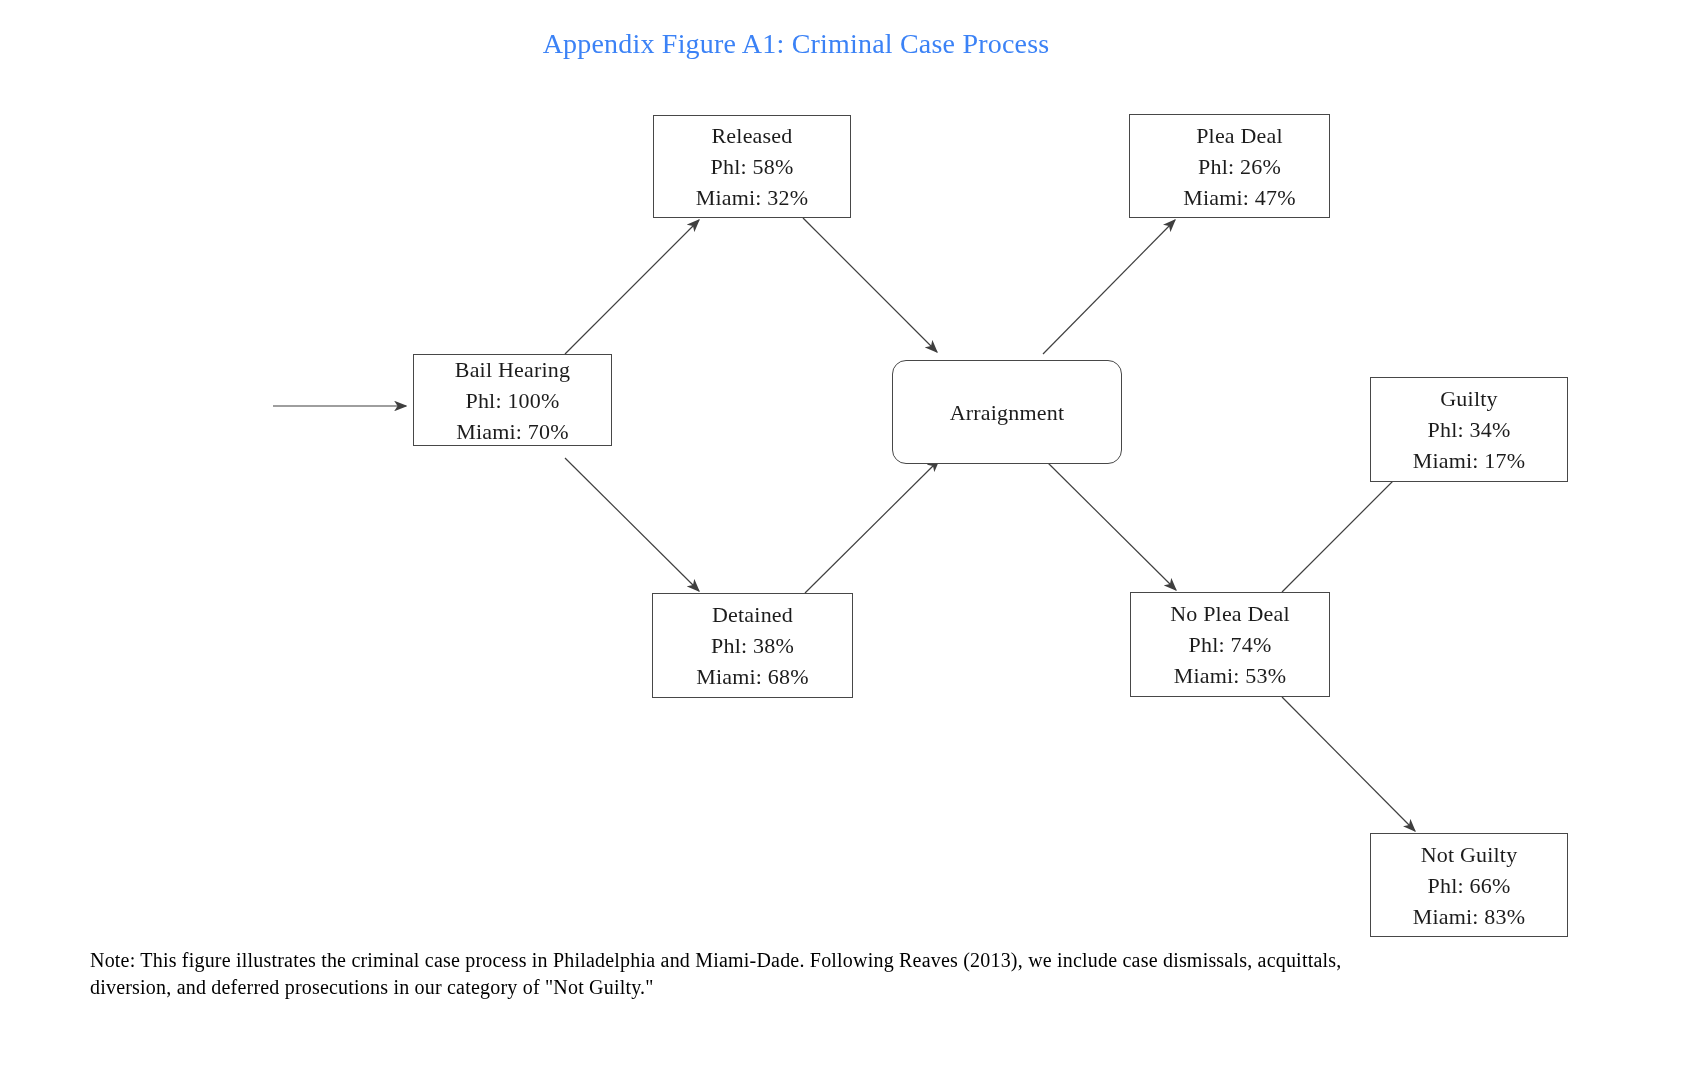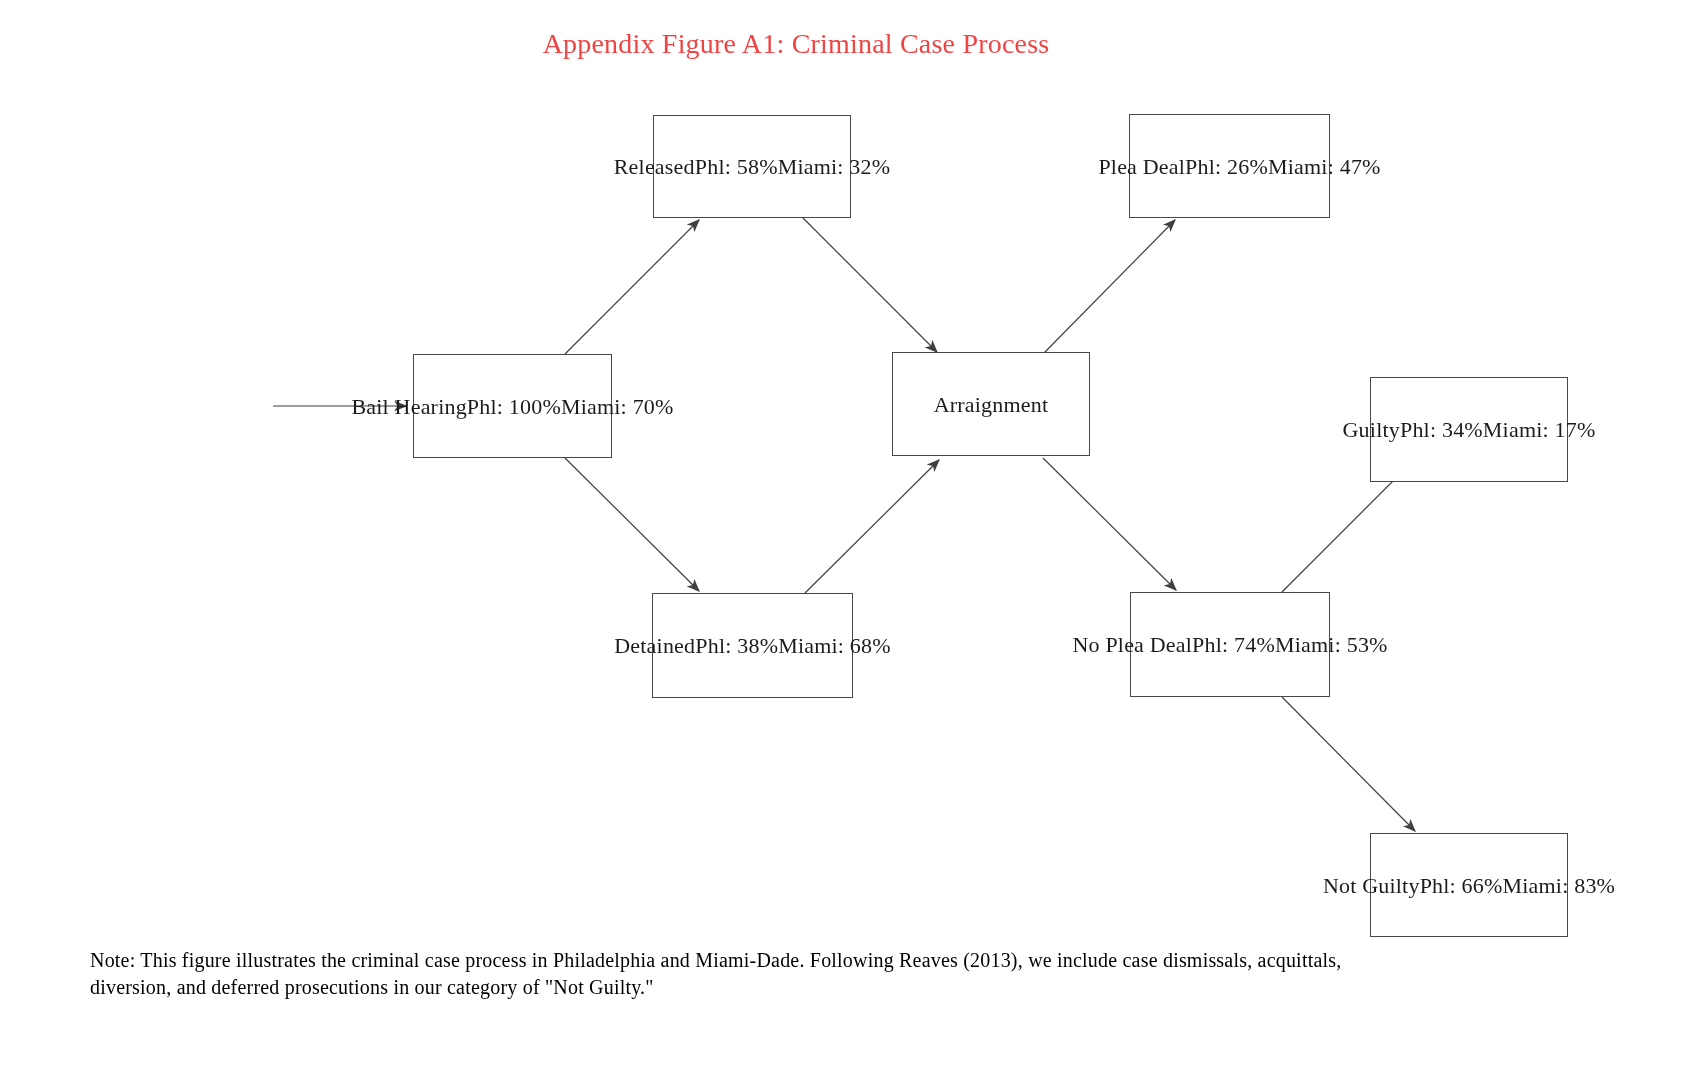--- a/index.html
+++ b/index.html
@@ -17,39 +17,40 @@
     overflow: hidden;
   }
   .figure-title {
     position: absolute;
     left: 0;
     top: 28px;
     width: 1592px;
     text-align: center;
     font-size: 28px;
     letter-spacing: 0.2px;
-    color: #ef4444;
+    color: #3b82f6;
   }
   svg.edges {
     position: absolute;
     left: 0;
     top: 0;
     width: 1684px;
     height: 1076px;
   }
   svg.edges line {
     stroke: #3f3f3f;
     stroke-width: 1.2;
   }
   .node {
     position: absolute;
     box-sizing: border-box;
     border: 1.4px solid #484848;
     background: #ffffff;
     display: flex;
+    flex-direction: column;
     align-items: center;
     justify-content: center;
     text-align: center;
     font-size: 22px;
     line-height: 31px;
     letter-spacing: 0.2px;
   }
   .node span { display: block; white-space: nowrap; }
   .figure-note {
     position: absolute;
@@ -80,39 +81,39 @@
     <line x1="565" y1="458" x2="699" y2="591" marker-end="url(#ah)"></line>
     <line x1="803" y1="218" x2="937" y2="352" marker-end="url(#ah)"></line>
     <line x1="805" y1="593" x2="939" y2="460" marker-end="url(#ah)"></line>
     <line x1="1043" y1="354" x2="1175" y2="220" marker-end="url(#ah)"></line>
     <line x1="1043" y1="458" x2="1176" y2="590" marker-end="url(#ah)"></line>
     <line x1="1282" y1="592" x2="1414" y2="460" marker-end="url(#ah)"></line>
     <line x1="1282" y1="697" x2="1415" y2="831" marker-end="url(#ah)"></line>
   </svg>
 
 
-  <div class="node" style="left:413px; top:354px; width:199px; height:104px;">
+  <div class="node" style="left:413px; top:354px; width:199px; height:92px;">
     <span>Bail Hearing</span>
     <span>Phl: 100%</span>
     <span>Miami: 70%</span>
   </div>
 
   <div class="node" style="left:653px; top:115px; width:198px; height:103px;">
     <span>Released</span>
     <span>Phl: 58%</span>
     <span>Miami: 32%</span>
   </div>
 
   <div class="node" style="left:652px; top:593px; width:201px; height:105px;">
     <span>Detained</span>
     <span>Phl: 38%</span>
     <span>Miami: 68%</span>
   </div>
 
-  <div class="node" style="left:892px; top:352px; width:198px; height:104px;">
+  <div class="node" style="left:892px; top:360px; width:230px; height:104px;border-radius:14px;">
     <span>Arraignment</span>
 
   </div>
 
   <div class="node" style="left:1129px; top:114px; width:201px; height:104px;padding-left:20px;">
     <span>Plea Deal</span>
     <span>Phl: 26%</span>
     <span>Miami: 47%</span>
   </div>
 

